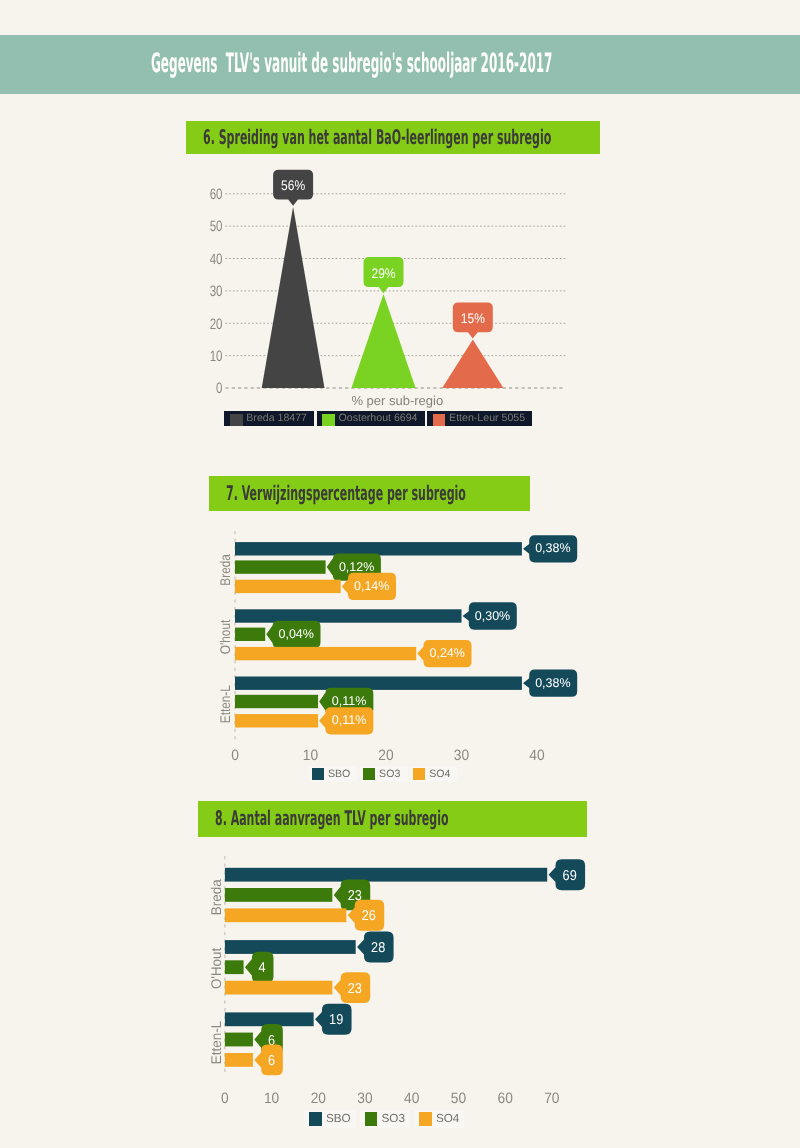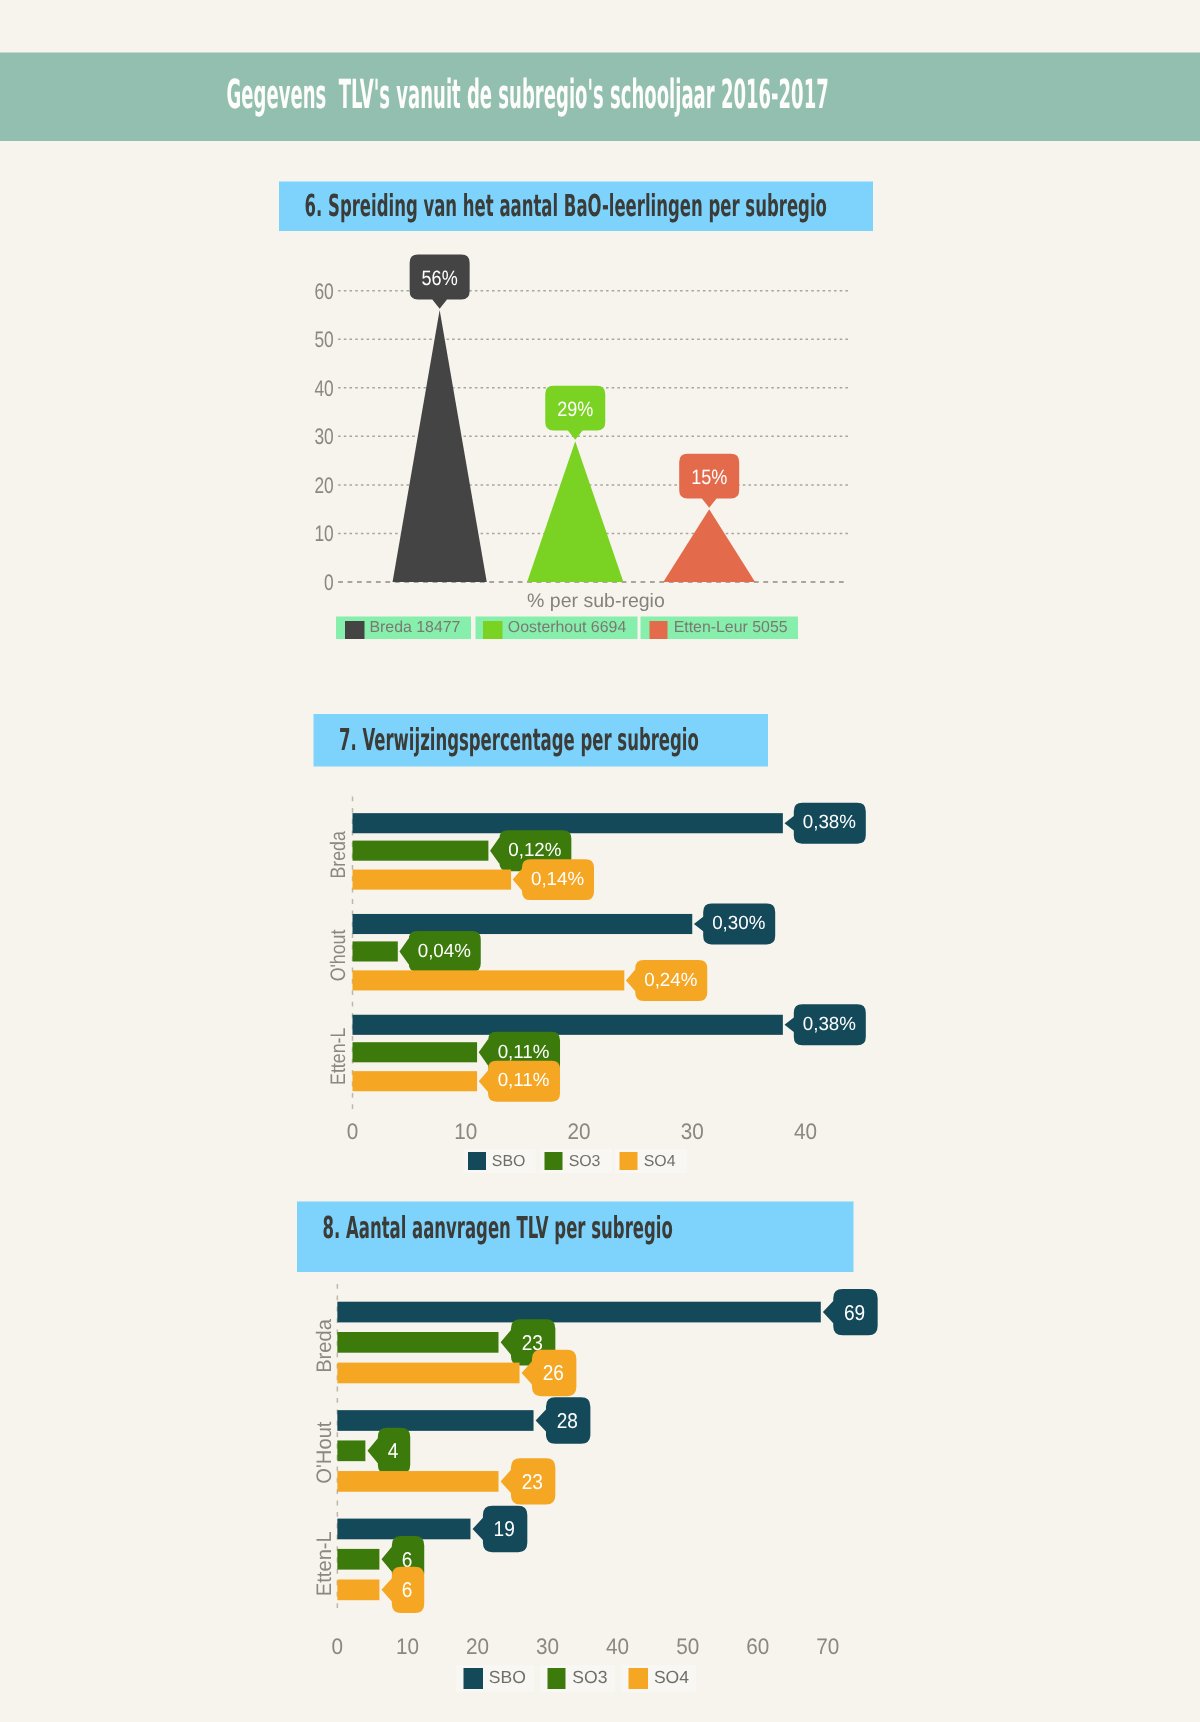--- a/index.html
+++ b/index.html
@@ -17,42 +17,42 @@
   .banner{position:absolute;left:0;top:10px;width:800px;height:59px;background:#92bfb0;}
   .banner-title{
     position:absolute;left:151px;top:15.7px;
     font-family:"DejaVu Sans Condensed","DejaVu Sans",sans-serif;
     font-weight:700;font-size:26.75px;line-height:26.75px;color:#fdfdfb;
     white-space:pre;
     transform:scaleX(.4995) translateZ(0);transform-origin:left top;
   }
 
   
-  .panel-title{position:absolute;background:#7dd3fc;}
+  .panel-title{position:absolute;background:#84cc16;padding-left:18px;}
   .panel-title .pt-text{
     position:absolute;
     font-family:"DejaVu Sans Condensed","DejaVu Sans",sans-serif;
     font-weight:700;line-height:1;color:#3b3b38;
     white-space:nowrap;
     transform-origin:left top;
     backface-visibility:hidden;
   }
 
   .chart{position:absolute;left:0;top:0;}
   svg{display:block;overflow:visible;}
   text{font-family:"Liberation Sans",sans-serif;}
   .ax{font-size:15px;fill:#8a8880;}
   .catlab{font-size:14px;fill:#8a8880;}
   .tip{font-size:13.9px;fill:#ffffff;}
   .tip7{font-size:12.7px;fill:#ffffff;}
   .tip8{font-size:14.3px;fill:#ffffff;}
   .axtitle{font-size:13px;fill:#84827a;}
 
   .legend-row{position:absolute;display:flex;align-items:flex-start;}
-  .legend-item{display:flex;align-items:flex-start;background:#86efac;height:15.6px;padding:0 7.4px 0 5.75px;margin-right:2.2px;}
+  .legend-item{display:flex;align-items:flex-start;background:#0f172a;height:15.6px;padding:0 7.4px 0 5.75px;margin-right:2.2px;}
   .legend-sw{width:12.6px;height:11.7px;display:block;margin-right:3.7px;margin-top:3.2px;}
   .legend-lb{font-family:"Liberation Sans",sans-serif;font-size:10.6px;color:#7b7972;line-height:15.6px;white-space:nowrap;
              -webkit-font-smoothing:antialiased;}
   .lg-small{background:#f8f7f3;padding:0 7.2px 0 3.4px;margin-right:2.4px;height:16.4px;}
   .lg-small .legend-sw{width:12px;height:11.6px;margin-right:3.9px;margin-top:2.6px;}
   .lg-small .legend-lb{line-height:16.4px;color:#706e68;}
   .lg-med{background:#f8f7f3;padding:0 5.1px 0 5px;margin-right:4.3px;height:18.2px;}
   .lg-med .legend-sw{width:12.5px;height:13.5px;margin-right:4.1px;margin-top:2.6px;}
   .lg-med .legend-lb{line-height:18.2px;font-size:11.7px;color:#706e68;}
 </style>
@@ -66,21 +66,21 @@
   </div>
 
   <div class="panel-title" style="left:186.3px;top:95.9px;width:396px;height:33px;">
     <span class="pt-text" style="left:16.8px;top:5.9px;font-size:20.2px;transform:scaleX(.6057);">6. Spreiding van het aantal BaO-leerlingen per subregio</span>
   </div>
 
   <div class="panel-title" style="left:209px;top:450.5px;width:303px;height:35px;">
     <span class="pt-text" style="left:16.8px;top:7.0px;font-size:20.2px;transform:scaleX(.6057);">7. Verwijzingspercentage per subregio</span>
   </div>
 
-  <div class="panel-title" style="left:197.8px;top:775.5px;width:371px;height:47px;">
+  <div class="panel-title" style="left:197.8px;top:775.5px;width:371px;height:36px;">
     <span class="pt-text" style="left:16.8px;top:7.4px;font-size:20.2px;transform:scaleX(.6057);">8. Aantal aanvragen TLV per subregio</span>
   </div>
 
   <svg class="chart" id="svg-root" width="800" height="1148">
       <line x1="225.4" y1="363" x2="565.5" y2="363" stroke="#8d8b82" stroke-width="1" stroke-dasharray="3.2 3.1"></line>
       <text x="222.5" y="368.35" class="ax" text-anchor="end" textLength="6.42" lengthAdjust="spacingAndGlyphs">0</text>
       <line x1="225.4" y1="330.625" x2="565.5" y2="330.625" stroke="#a8a69c" stroke-width="1" stroke-dasharray="1.7 2.1"></line>
       <text x="222.5" y="335.975" class="ax" text-anchor="end" textLength="12.85" lengthAdjust="spacingAndGlyphs">10</text>
       <line x1="225.4" y1="298.25" x2="565.5" y2="298.25" stroke="#a8a69c" stroke-width="1" stroke-dasharray="1.7 2.1"></line>
       <text x="222.5" y="303.6" class="ax" text-anchor="end" textLength="12.85" lengthAdjust="spacingAndGlyphs">20</text>

